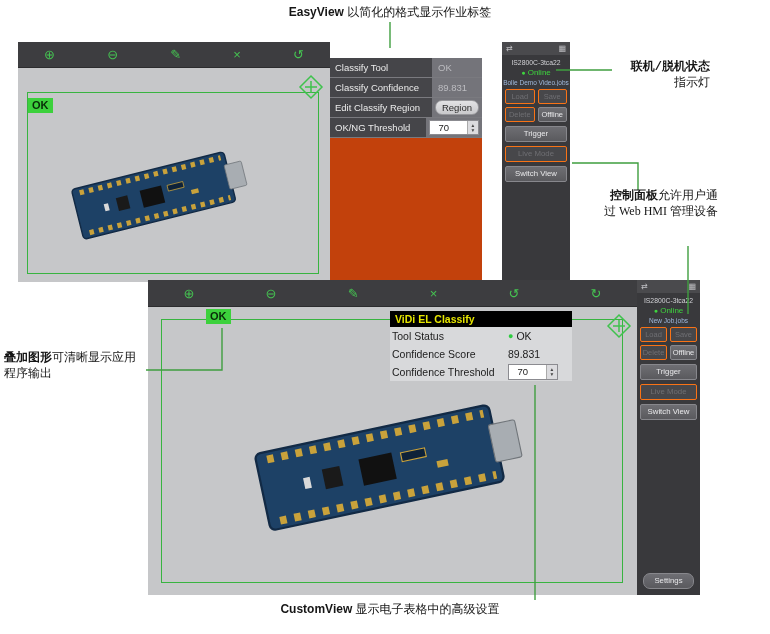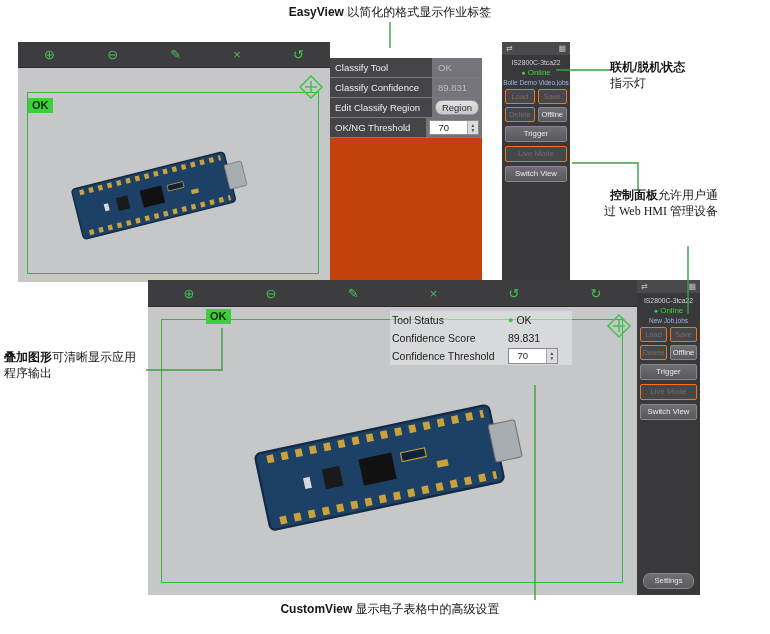--- a/index.html
+++ b/index.html
@@ -3,21 +3,21 @@
 <meta charset="utf-8">
 <style>
   html,body{margin:0;padding:0;}
   body{width:770px;height:634px;position:relative;background:#ffffff;
        font-family:"Liberation Sans",sans-serif;overflow:hidden;}
 
   
   .ann{position:absolute;color:#161616;font-size:12px;line-height:1.32;z-index:60;}
   .ann b{font-weight:700;}
   .a-easy{left:235px;top:5px;width:310px;text-align:center;}
-  .a-online{left:610px;top:60px;width:100px;text-align:left;}
+  .a-online{left:610px;top:60px;width:100px;text-align:right;font-family:Liberation Mono, monospace;}
   .a-online b{display:block;}
   .a-ctrl{left:602px;top:188px;width:116px;text-align:right;font-family:Liberation Serif, serif;}
   .a-ovl{left:4px;top:350px;width:142px;text-align:left;}
   .a-custom{left:235px;top:602px;width:310px;text-align:center;}
   .ann-lines{position:absolute;left:0;top:0;z-index:55;pointer-events:none;}
 
   
   .win{position:absolute;}
   .win1{left:18px;top:42px;width:552px;height:240px;z-index:1;}
   .win2{left:148px;top:280px;width:552px;height:315px;z-index:10;}
@@ -213,20 +213,21 @@
     <span class="ticon">×</span>
     <span class="ticon">↺</span>
     <span class="ticon">↻</span>
   </div>
 
   <div class="camera cam2">
     <div class="region reg2"></div>
     <div class="ok-badge ok2">OK</div>
 
     <div class="ovl">
+      <div class="ovl-title">ViDi EL Classify</div>
       <div class="orow">
         <span class="olbl">Tool Status</span>
         <span class="oval">
             <span class="dot">●</span>
             <span>OK</span>
           </span>
       </div>
       <div class="orow">
         <span class="olbl">Confidence Score</span>
         <span class="oval">

